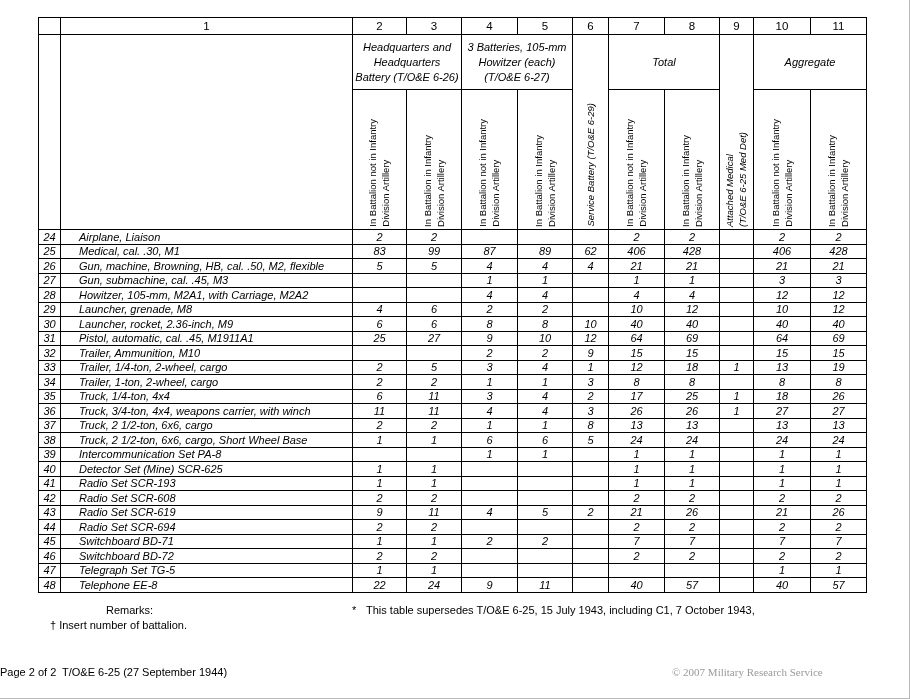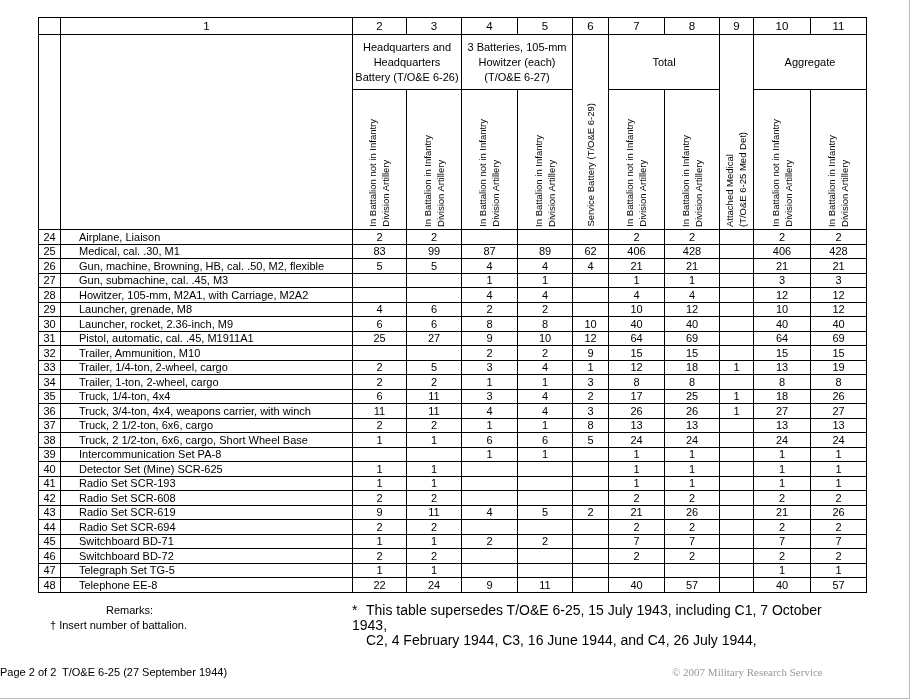--- a/index.html
+++ b/index.html
@@ -24,21 +24,21 @@
     padding: 0;
     overflow: hidden;
     font-size: 11px;
     text-align: center;
     vertical-align: middle;
   }
 
   tr.num-row { height: 17px; }
   tr.num-row td { font-size: 11.5px; }
 
-  tr.group-row { height: 55px; }
+  tr.group-row { height: 55px; font-style: italic; }
   td.group-cell {
     font-size: 11px; line-height: 15px;
     white-space: pre-line;
     text-align: center; vertical-align: middle;
   }
 
   tr.vlabel-row { height: 140px; }
   td.vcell {
     vertical-align: bottom;
     text-align: center;
@@ -48,38 +48,38 @@
     writing-mode: vertical-rl;
     transform: rotate(180deg);
     white-space: pre-line;
     font-size: 9.5px;
     line-height: 13px;
     text-align: left;
     margin-top: 5px;      
     padding-left: 1px;
   }
 
-  tr.data-row { height: 14.5px; }
+  tr.data-row { height: 14.5px; font-style: italic; }
   tr.data-row td { line-height: 12px; }
   td.item {
     text-align: left;
     padding-left: 18px;
     white-space: nowrap;
   }
   td.num { text-align: center; }
 
   .remarks {
     position: absolute; left: 50px; top: 603px;
     font-size: 11px; line-height: 15px;
   }
   .remarks .remarks-label { margin-left: 12px; padding-left: 44px; }
 
   .footnote {
     position: absolute; left: 352px; top: 603px;
-    font-size: 14px; line-height: 15px;
+    font-size: 11px; line-height: 15px;
     width: 480px;
   }
   .footnote .fn-line1 { display: block; }
   .footnote .fn-marker { display: inline-block; width: 14px; }
   .footnote .fn-line2 { display: block; padding-left: 14px; }
 
   .page-footer {
     position: absolute; left: 0; top: 666px; width: 910px;
     font-size: 11px;
   }
@@ -508,20 +508,19 @@
     </tbody>
 </table>
 
 <div class="remarks">
   <div class="remarks-label">Remarks:</div>
   <div>† Insert number of battalion.</div>
 </div>
 
 <div class="footnote">
   <span class="fn-line1"><span class="fn-marker">*</span><span>This table supersedes T/O&amp;E 6-25, 15 July 1943, including C1, 7 October 1943,</span></span>
-  <span class="fn-line2">C2, 4 February 1944, C3, 16 June 1944, and C4, 26 July 1944,</span>
 </div>
 
 <div class="page-footer">
   <span class="pf-left">T/O&amp;E 6-25 (27 September 1944)</span>
   <span class="pf-center">Page 2 of 2</span>
   <span class="pf-right">© 2007 Military Research Service</span>
 </div>
 
 </body></html>

